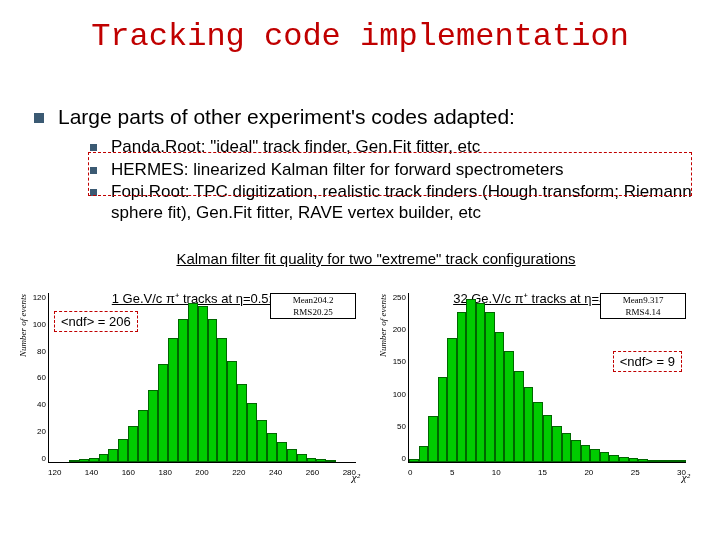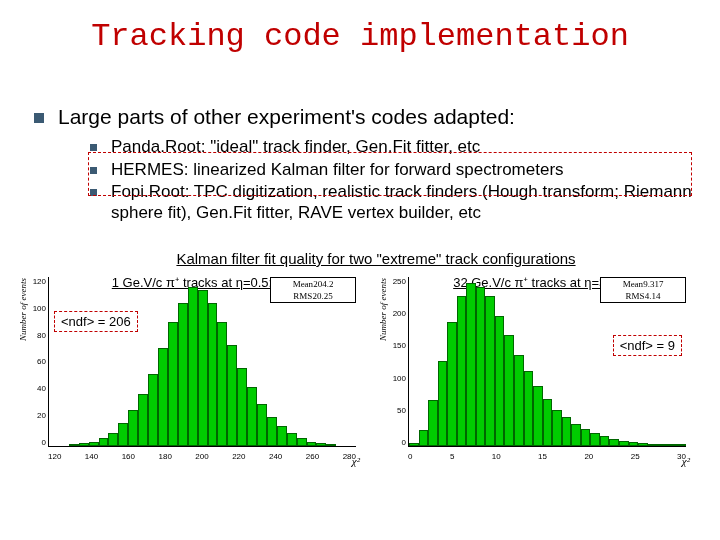--- a/index.html
+++ b/index.html
@@ -6,21 +6,21 @@
   body { width: 720px; height: 540px; background: #fff; font-family: Arial, sans-serif; color: #000; position: relative; overflow: hidden; }
   .title { font-size: 32px; color: #c00000; text-align: center; padding: 18px 0 10px; font-family: Liberation Mono, monospace; }
   .main-bullet { display: flex; align-items: flex-start; padding: 8px 0 6px 34px; margin-top: 32px; }
   .bullet-sq { width: 10px; height: 10px; background: #3b5a73; margin-right: 14px; margin-top: 8px; flex: 0 0 auto; }
   .bullet-sq.sm { width: 7px; height: 7px; margin-top: 7px; }
   .main-text { font-size: 21px; color: #000; }
   .sub-list { padding: 2px 0 4px 90px; }
   .sub-item { display: flex; align-items: flex-start; margin-bottom: 2px; }
   .sub-text { font-size: 17px; color: #000; line-height: 1.22; }
   .dashed-box { position: absolute; left: 88px; top: 152px; width: 604px; height: 44px; border: 1.5px dashed #c00000; pointer-events: none; }
-  .chart-title { text-align: center; font-size: 15px; text-decoration: underline; margin: 20px 0 4px; padding-left: 32px; }
+  .chart-title { text-align: center; font-size: 15px; text-decoration: underline; margin: 20px 0 20px; padding-left: 32px; }
   .charts { display: flex; justify-content: space-between; padding: 0 28px 0 22px; gap: 10px; }
   .chart { position: relative; }
   .chart-left { width: 340px; height: 200px; }
   .chart-right { width: 310px; height: 200px; }
   .ylabel { position: absolute; left: -4px; top: 50%; transform: rotate(-90deg) translateX(30px); transform-origin: left top; font-size: 9px; font-style: italic; font-family: "Times New Roman", serif; }
   .plot { position: absolute; left: 26px; top: 6px; right: 6px; bottom: 24px; border-left: 1px solid #000; border-bottom: 1px solid #000; }
   .statbox { position: absolute; right: 0; top: 0; width: 86px; border: 1px solid #000; font-size: 9px; background: #fff; }
   .statbox div { display: flex; justify-content: center; padding: 1px 3px; font-family: Liberation Serif, serif; }
   .annot { position: absolute; font-size: 13px; border: 1.5px dashed #c00000; padding: 2px 6px; background: rgba(255,255,255,0.7); }
   .xlabel { position: absolute; right: 2px; bottom: 4px; font-size: 11px; font-style: italic; font-family: "Times New Roman", serif; }
@@ -110,21 +110,21 @@
         <div>
             <span>Mean</span>
             <span>204.2</span>
           </div>
         <div>
             <span>RMS</span>
             <span>20.25</span>
           </div>
       </div>
     </div>
-    <div class="annot" style="left:32px; top:40px;">&lt;ndf&gt; = 206</div>
+    <div class="annot" style="left:32px; top:24px;">&lt;ndf&gt; = 206</div>
     <div class="xticks" id="xt0">
         <span>120</span>
         <span>140</span>
         <span>160</span>
         <span>180</span>
         <span>200</span>
         <span>220</span>
         <span>240</span>
         <span>260</span>
         <span>280</span>

